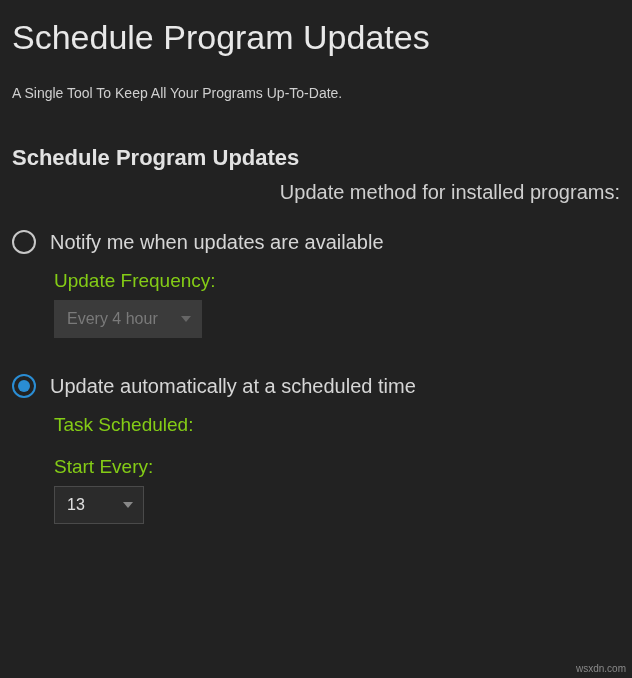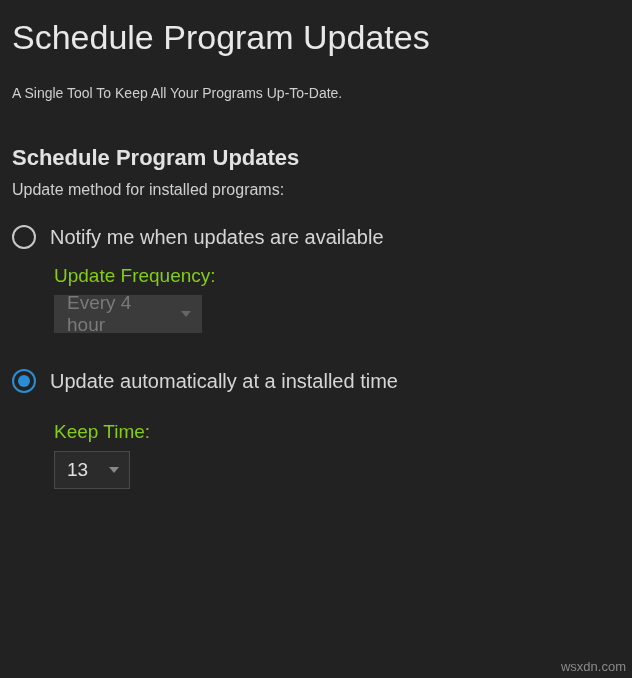--- a/index.html
+++ b/index.html
@@ -28,24 +28,25 @@
       color: #cfcfcf;
       margin-bottom: 44px;
     }
     .section-heading {
       font-size: 22px;
       font-weight: 600;
       color: #e2e2e2;
       margin-bottom: 10px;
     }
     .section-sub {
-      font-size: 16px;
+      font-size: 20px;
       font-weight: 400;
       color: #cfcfcf;
       margin-bottom: 26px;
+      text-align: right;
     }
     .radio-row {
       display: flex;
       align-items: center;
       gap: 14px;
       margin-bottom: 16px;
     }
     .radio {
       width: 24px;
       height: 24px;
@@ -81,21 +82,21 @@
     }
     .dropdown {
       background: #2b2b2b;
       border: 1px solid #4a4a4a;
       height: 38px;
       display: inline-flex;
       align-items: center;
       justify-content: space-between;
       padding: 0 10px 0 12px;
       color: #e0e0e0;
-      font-size: 19px;
+      font-size: 16px;
       cursor: pointer;
       gap: 14px;
     }
     .dropdown.disabled {
       background: #3b3b3b;
       border-color: #3b3b3b;
       color: #7a7a7a;
       cursor: default;
     }
     .dropdown .caret {
@@ -106,30 +107,30 @@
       border-top: 6px solid #888;
     }
     .dropdown.disabled .caret {
       border-top-color: #666;
     }
     .dropdown-row {
       display: flex;
       gap: 6px;
     }
     .w-medium { width: 148px; }
-    .w-small { width: 76px; }
+    .w-small { width: 90px; }
     .block-option {
       margin-bottom: 36px;
     }
     .spacer-sm { height: 12px; }
     .watermark {
       position: absolute;
       right: 6px;
       bottom: 4px;
-      font-size: 13px;
+      font-size: 10px;
       color: #8a8a8a;
     }
   </style>
 </head>
 <body>
 
 <h1 class="page-title">Schedule Program Updates</h1>
 <div class="page-subtitle">A Single Tool To Keep All Your Programs Up-To-Date.</div>
 
 <div class="section-heading">Schedule Program Updates</div>
@@ -145,25 +146,26 @@
     <div class="dropdown disabled w-medium">
       <span>Every 4 hour</span>
       <span class="caret"></span>
     </div>
   </div>
 </div>
 
 <div class="block-option">
   <div class="radio-row">
     <span class="radio selected"></span>
-    <span class="radio-label">Update automatically at a installed time</span>
+    <span class="radio-label">Update automatically at a scheduled time</span>
   </div>
   <div class="indent">
+    <div class="field-label">Task Scheduled:</div>
     <div class="spacer-sm"></div>
-    <div class="field-label">Keep Time:</div>
+    <div class="field-label">Start Every:</div>
     <div class="dropdown-row">
       <div class="dropdown w-small">
         <span>13</span>
         <span class="caret"></span>
       </div>
     </div>
   </div>
 </div>
 
 <div class="watermark">wsxdn.com</div>

